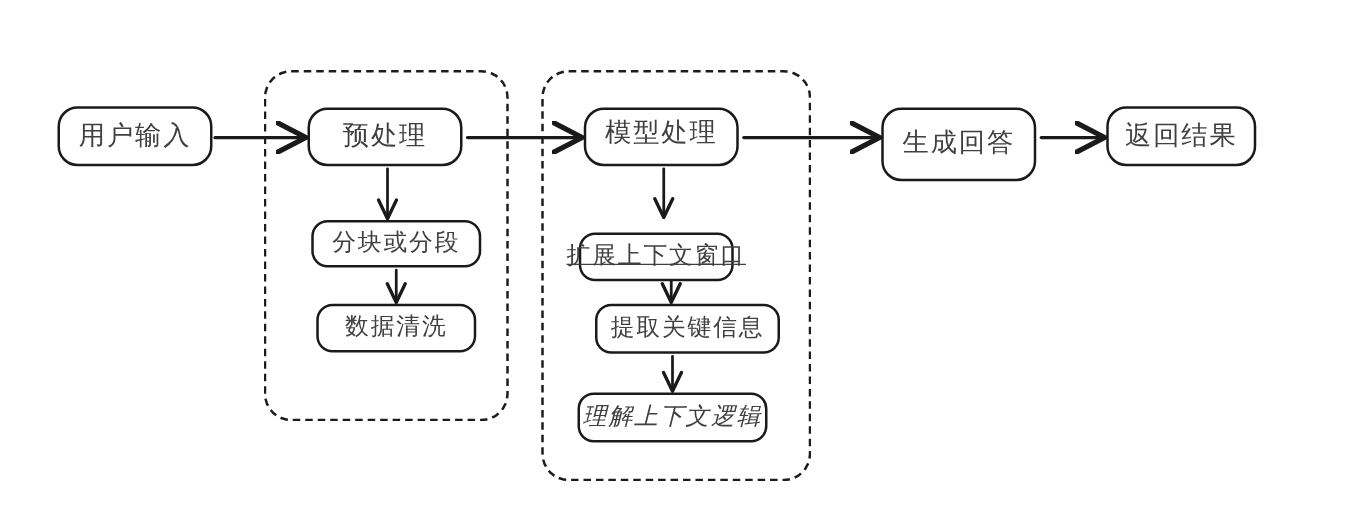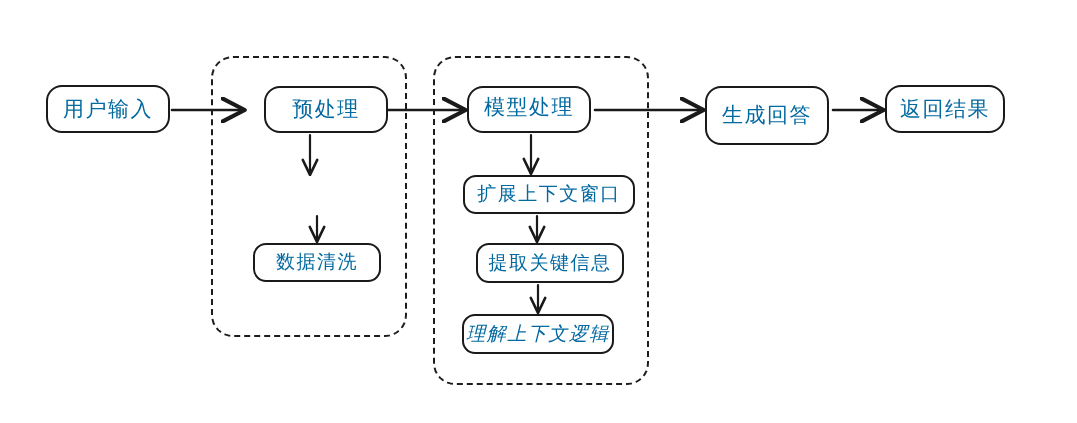--- a/index.html
+++ b/index.html
@@ -33,21 +33,21 @@
   }
   .node {
     position: absolute;
     box-sizing: border-box;
     border: 2.4px solid #1a1a1a;
     border-radius: 14px;
     background: #ffffff;
     display: flex;
     align-items: center;
     justify-content: center;
-    color: #0369a1;
+    color: #404040;
     letter-spacing: 1.5px;
     white-space: nowrap;
   }
   .node.main {
     font-size: 21px;
     border-width: 2.6px;
     border-radius: 16px;
   }
   .node.sub {
     font-size: 19px;
@@ -86,30 +86,33 @@
         <line x1="538" y1="285" x2="538" y2="312" stroke="#1a1a1a" stroke-width="2.2" stroke-linecap="round" marker-end="url(#arrowLight)"></line>
       </g>
   </svg>
 
   <div class="group-box" style="left: 211px; top: 56px; width: 192px; height: 277px;"></div>
   <div class="group-box" style="left: 433px; top: 56px; width: 212px; height: 325px;"></div>
 
   <div class="node main" style="left: 46px; top: 85px; width: 124px; height: 48px;">
     <span class="node-label">用户输入</span>
   </div>
-  <div class="node main" style="left: 246px; top: 86px; width: 124px; height: 47px; margin-left: 18px;">
+  <div class="node main" style="left: 246px; top: 86px; width: 124px; height: 47px;">
     <span class="node-label">预处理</span>
+  </div>
+  <div class="node sub" style="left: 249px; top: 176px; width: 136px; height: 38px;">
+    <span class="node-label">分块或分段</span>
   </div>
   <div class="node sub" style="left: 253px; top: 243px; width: 128px; height: 39px;">
     <span class="node-label">数据清洗</span>
   </div>
   <div class="node main" style="left: 467px; top: 86px; width: 124px; height: 47px; font-family: Liberation Mono, monospace;">
     <span class="node-label">模型处理</span>
   </div>
-  <div class="node sub" style="left: 463px; top: 175px; width: 172px; height: 39px;">
+  <div class="node sub" style="left: 463px; top: 186px; width: 124px; height: 39px; text-decoration: underline;">
     <span class="node-label">扩展上下文窗口</span>
   </div>
   <div class="node sub" style="left: 464px; top: 243px; width: 148px; height: 40px; margin-left: 12px;">
     <span class="node-label">提取关键信息</span>
   </div>
   <div class="node sub" style="left: 462px; top: 314px; width: 152px; height: 40px; font-style: italic;">
     <span class="node-label">理解上下文逻辑</span>
   </div>
   <div class="node main" style="left: 705px; top: 86px; width: 124px; height: 59px;">
     <span class="node-label">生成回答</span>

